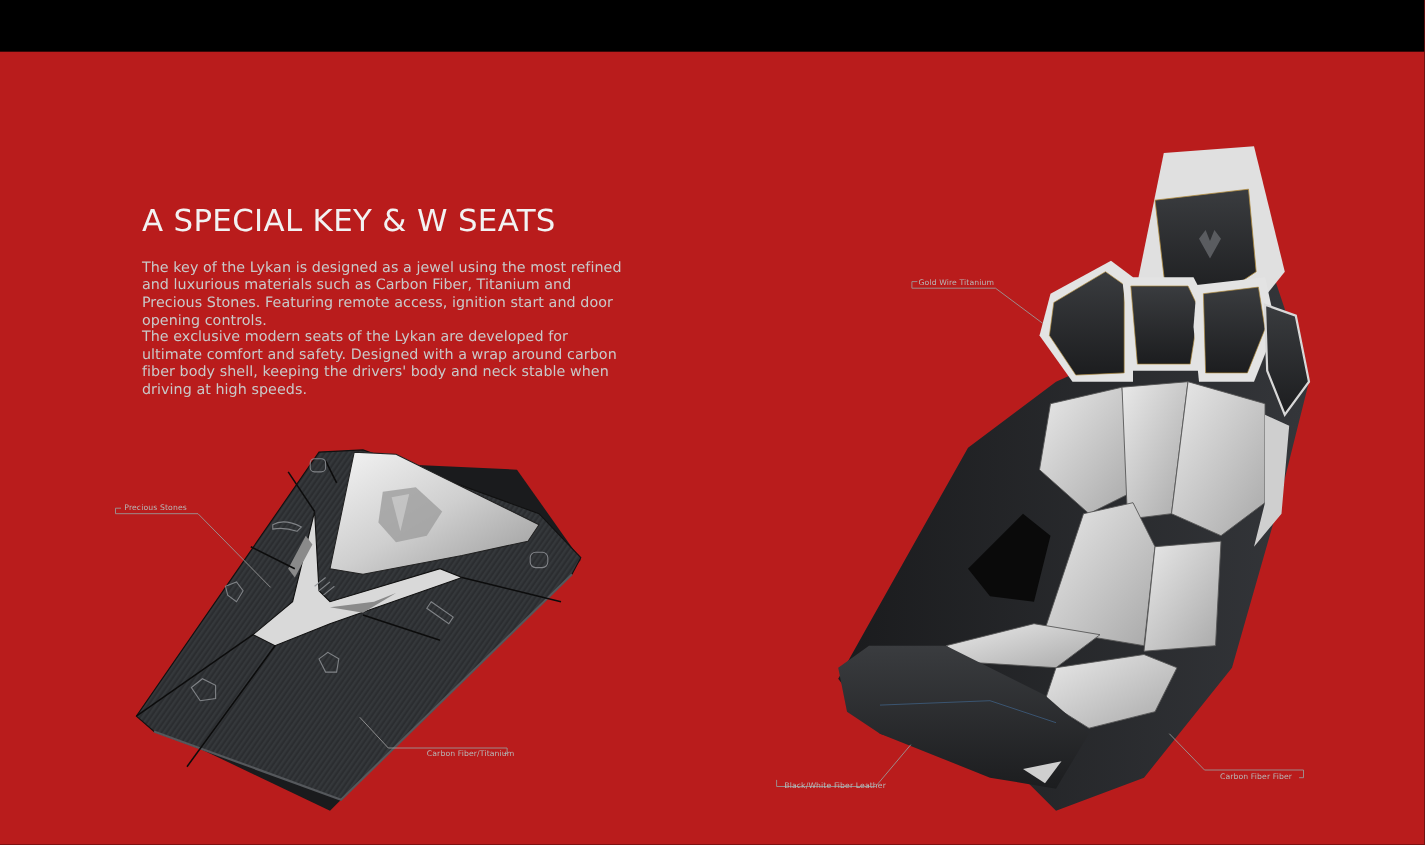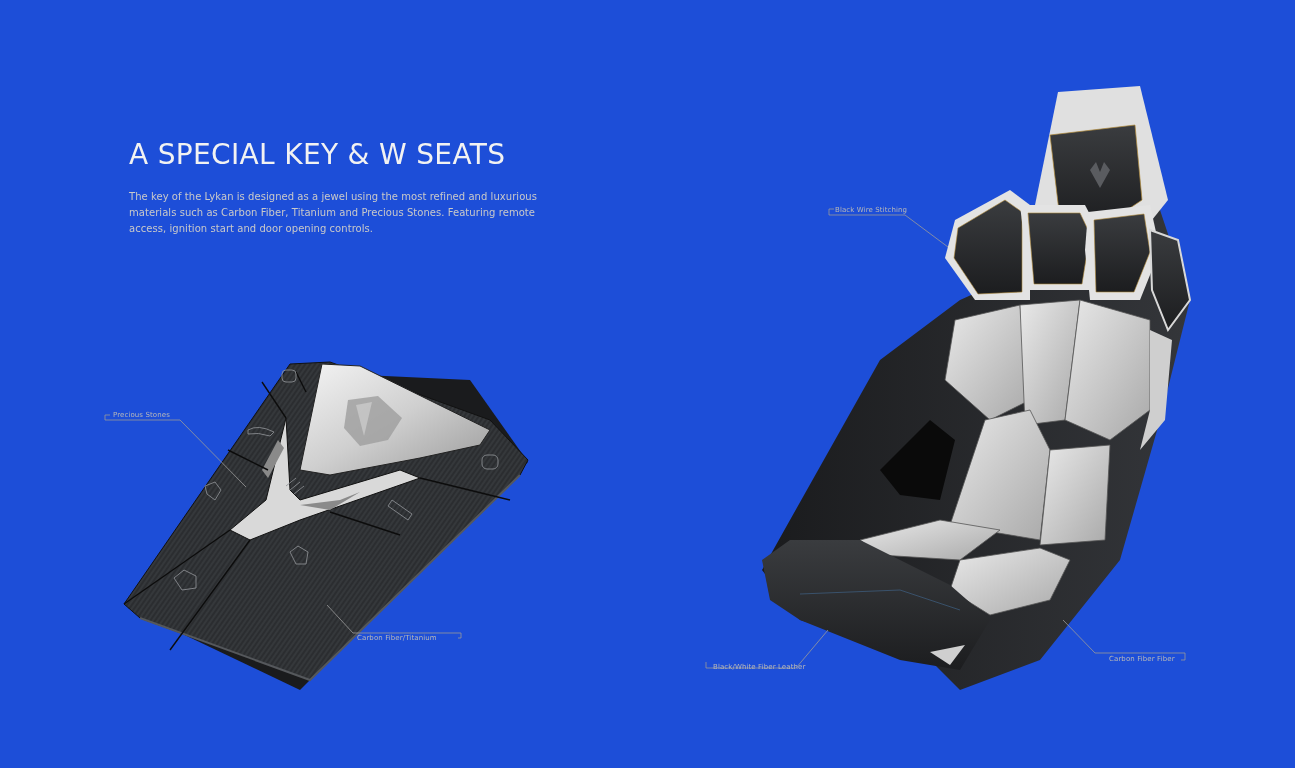--- a/index.html
+++ b/index.html
@@ -1,29 +1,29 @@
 <!DOCTYPE html>
 <html><head>
   <meta charset="utf-8">
   <style>
     html, body { margin: 0; padding: 0; }
     body {
       width: 1295px; height: 768px; background: #000000; overflow: hidden;
       position: relative; font-family: "DejaVu Sans", sans-serif; color: #e6e6e6;
     }
-    .page { position: absolute; inset: 0; background: #1d4ed8; }
+    .page { position: absolute; inset: 0; background: #b91c1c; margin-top: 47px; }
     .title {
       position: absolute; left: 129px; top: 138px; margin: 0;
       font-family: "DejaVu Sans", sans-serif; font-weight: 400;
       font-size: 27.5px; letter-spacing: 0.3px; color: #f2f2f2; line-height: 32px;
       transform: scaleX(1.02); transform-origin: left;
     }
     .para {
       position: absolute; left: 129px; margin: 0; width: 440px;
-      font-size: 10px; line-height: 16px; color: #c9c9c9;
+      font-size: 13px; line-height: 16px; color: #c9c9c9;
       font-family: "DejaVu Sans", sans-serif; letter-spacing: 0.05px;
     }
     .para.p1 { top: 189px; }
     .para.p2 { top: 252px; }
     .callout-label {
       position: absolute; font-size: 7px; color: #b8b8b8;
       font-family: "DejaVu Sans", sans-serif; white-space: nowrap; letter-spacing: 0.1px;
     }
     svg.art { position: absolute; left: 0; top: 0; }
   </style>
@@ -140,21 +140,22 @@
       <path d="M829,215 L829,209 L834,209"></path>
       <path d="M829,215 L905,215 L948,247"></path>
       <path d="M706,668 L706,662"></path>
       <path d="M706,668 L796,668 L828,630"></path>
       <path d="M1063,620 L1095,653 L1185,653 L1185,660 L1181,660"></path>
     </g>
   </svg>
 
   <h1 class="title">A SPECIAL KEY &amp; W SEATS</h1>
   <p class="para p1">The key of the Lykan is designed as a jewel using the most refined and luxurious materials such as Carbon Fiber, Titanium and Precious Stones. Featuring remote access, ignition start and door opening controls.</p>
+  <p class="para p2">The exclusive modern seats of the Lykan are developed for ultimate comfort and safety. Designed with a wrap around carbon fiber body shell, keeping the drivers' body and neck stable when driving at high speeds.</p>
 
   <span class="callout-label" style="left:113px; top:411px;">Precious Stones</span>
-  <span class="callout-label" style="left:357px; top:634px;">Carbon Fiber/Titanium</span>
+  <span class="callout-label" style="left:388px; top:634px;">Carbon Fiber/Titanium</span>
 
-  <span class="callout-label" style="left:835px; top:206px;">Black Wire Stitching</span>
+  <span class="callout-label" style="left:835px; top:206px;">Gold Wire Titanium</span>
   <span class="callout-label" style="left:713px; top:663px;">Black/White Fiber Leather</span>
   <span class="callout-label" style="left:1109px; top:655px;">Carbon Fiber Fiber</span>
 
 </div>
 
 </body></html>

